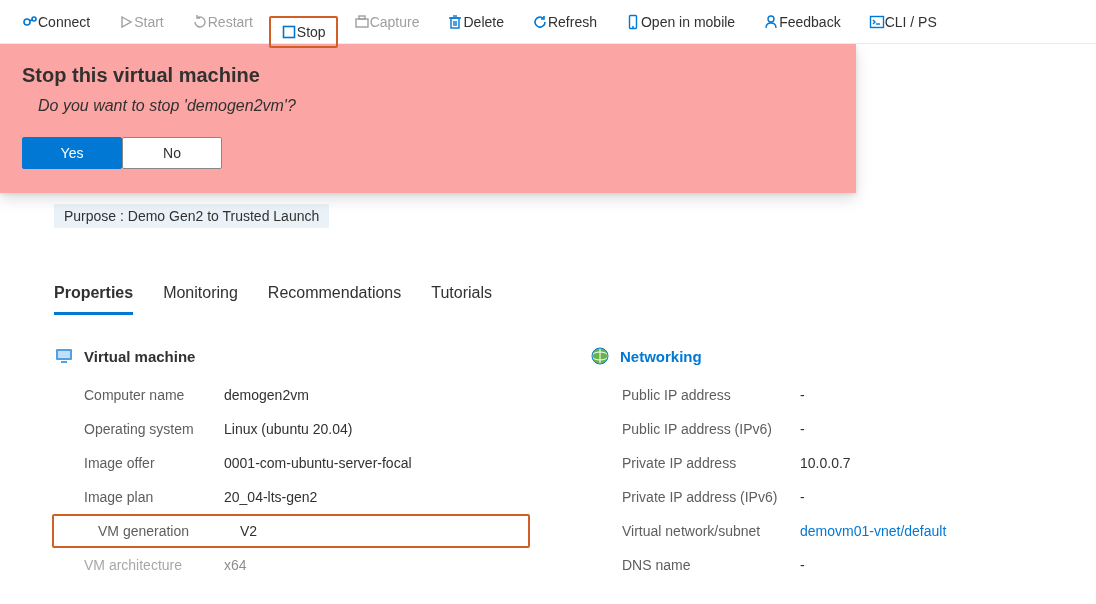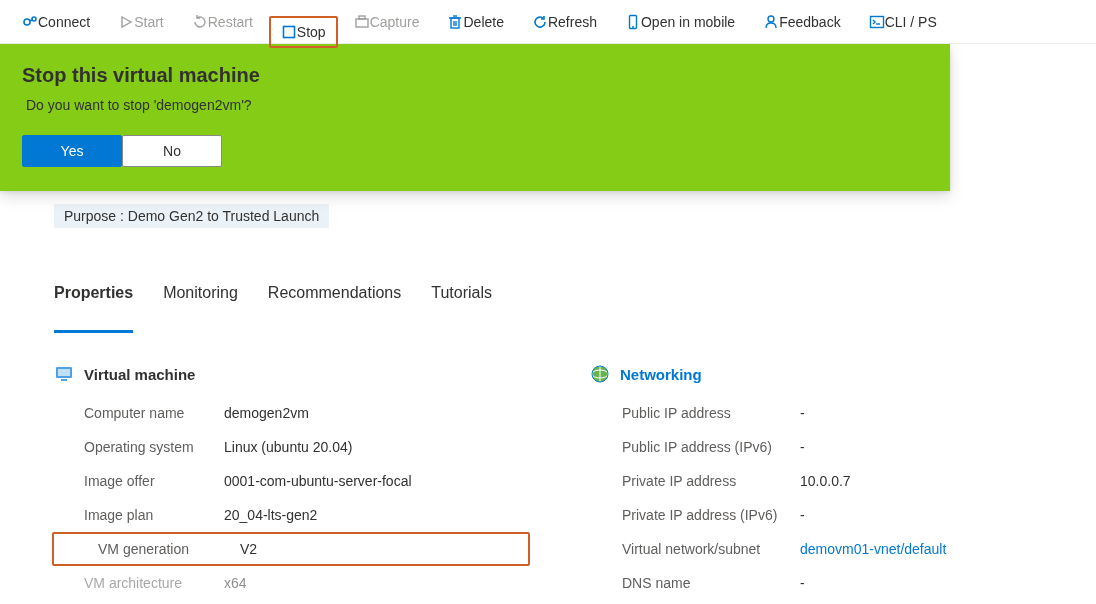--- a/index.html
+++ b/index.html
@@ -47,36 +47,37 @@
   .toolbar-btn .ico { width: 16px; height: 16px; display:flex; align-items:center; justify-content:center; flex-shrink:0; }
   .toolbar-btn .ico svg { width:16px; height:16px; }
   .stroke-blue { stroke:#0078d4; }
   .stroke-grey { stroke:#a19f9d; }
 
   
   .dialog {
     position: absolute;
     top: 44px;
     left: 0;
-    width: 950px;
-    background: #84cc16;
+    width: 856px;
+    background: #fca5a5;
     padding: 20px 12px 24px 22px;
     box-shadow: 0 6px 14px rgba(0,0,0,0.13), 0 1px 4px rgba(0,0,0,0.1);
     z-index: 15;
   }
   .dialog h2 {
     margin: 0 0 10px 0;
     font-size: 20px;
     font-weight: 600;
     color: #323130;
   }
   .dialog p {
-    margin: 0 0 22px 4px;
-    font-size: 14px;
+    margin: 0 0 22px 16px;
+    font-size: 16px;
     color: #323130;
+    font-style: italic;
   }
   .dialog-actions { display:flex; gap:0;}
   .btn {
     min-width: 100px;
     height: 32px;
     font-size: 14px;
     border-radius: 2px;
     cursor:pointer;
     display:flex; align-items:center; justify-content:center;
   }
@@ -105,21 +106,21 @@
 
   .tabs {
     display:flex;
     gap: 30px;
     border-bottom: 1px solid #fff;
     margin-bottom: 30px;
   }
   .tab {
     font-size: 16px;
     color:#323130;
-    padding: 6px 0 28px 0;
+    padding: 6px 0 10px 0;
     cursor:pointer;
   }
   .tab.active {
     font-weight:600;
     border-bottom: 3px solid #0078d4;
   }
 
   .columns {
     display:flex;
     gap: 60px;

